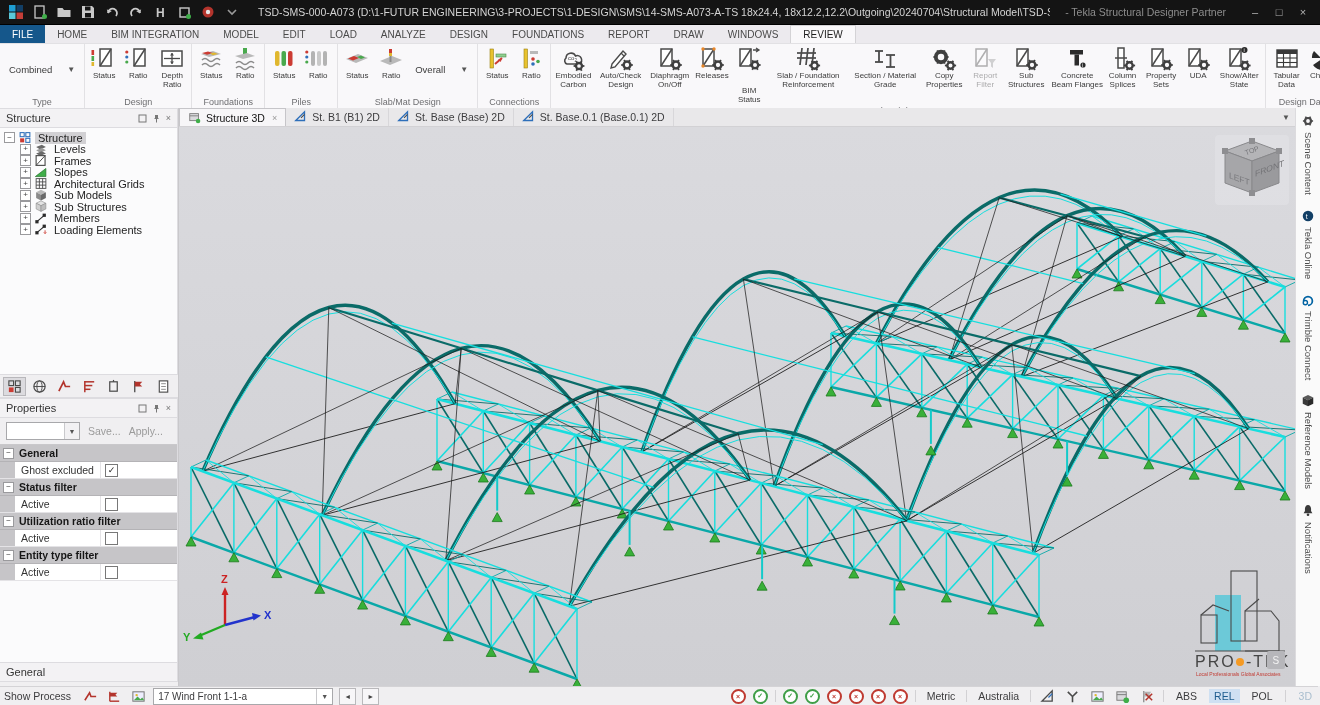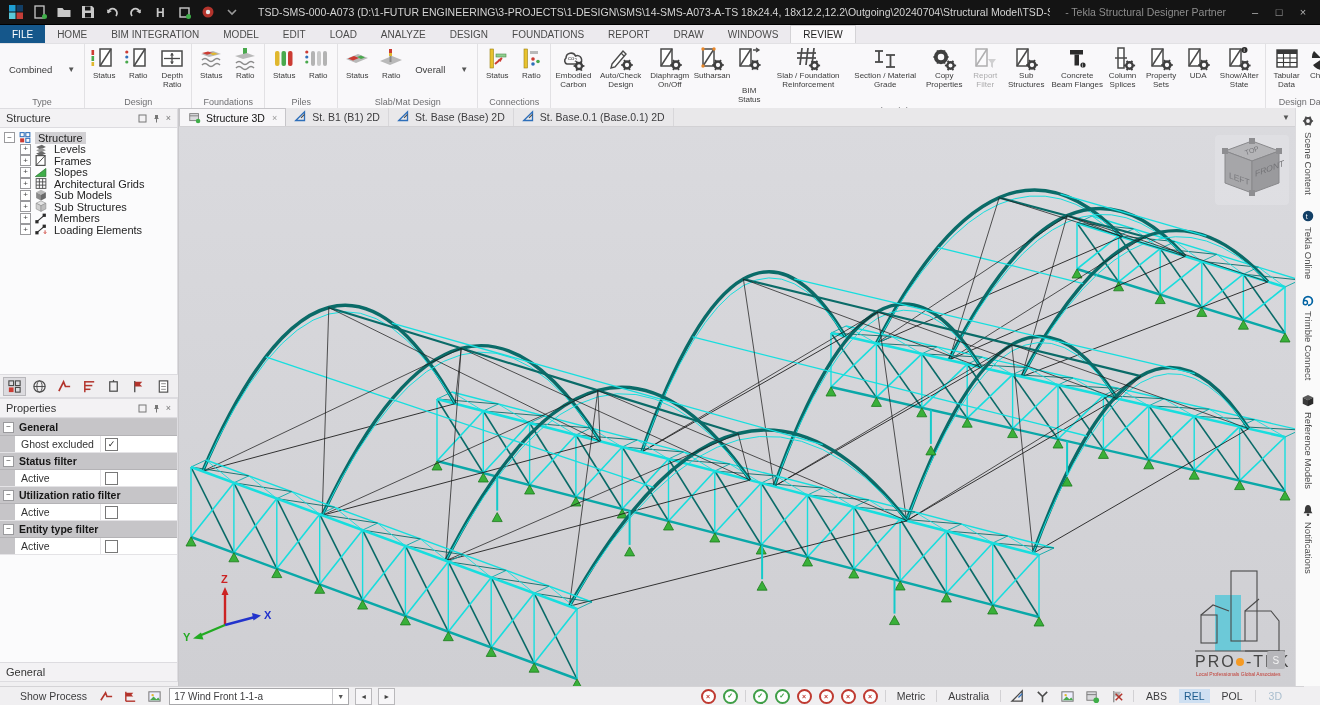--- a/index.html
+++ b/index.html
@@ -66,21 +66,21 @@
   .vtab.active{background:#f7f6f8;border:1px solid #c6c5c9;border-bottom:none;color:#111;}
   .vtab .vclose{color:#999;font-size:9px;margin-left:3px;}
   .vtabs-more{margin-left:auto;width:18px;display:flex;align-items:center;justify-content:center;color:#555;font-size:8px;}
   .canvas{flex:1;position:relative;background:linear-gradient(180deg,#dadade 0%,#d4d4d8 55%,#cfcfd3 100%);overflow:hidden;}
   .canvas svg.scene{position:absolute;left:0;top:0;}
   
   .side{width:24px;flex:none;background:#fafafa;border-left:1px solid #dcdbde;display:flex;flex-direction:column;align-items:center;padding-top:6px;gap:14px;}
   .side-item{display:flex;flex-direction:column;align-items:center;gap:4px;}
   .side-item .slabel{writing-mode:vertical-rl;font-size:9.5px;color:#4a4a4a;white-space:nowrap;}
   
-  .statusbar{position:absolute;left:0;right:16px;bottom:0;height:19px;background:#f0eff1;border-top:1px solid #d4d3d6;display:flex;align-items:center;font-size:10.5px;color:#3c3c3e;padding:0 16px;box-sizing:border-box;}
+  .statusbar{position:absolute;left:0;right:2px;bottom:0;height:19px;background:#f0eff1;border-top:1px solid #d4d3d6;display:flex;align-items:center;font-size:10.5px;color:#3c3c3e;padding:0 0;box-sizing:border-box;}
   .sb-left{display:flex;align-items:center;gap:6px;}
   .sb-label{padding:0 4px;}
   .sbicon{width:18px;height:15px;display:flex;align-items:center;justify-content:center;}
   .sb-combo{width:178px;height:15px;background:#fff;border:1px solid #a8a8ab;display:flex;align-items:center;font-size:10px;}
   .sb-combo .cv{flex:1;padding:0 4px;white-space:nowrap;overflow:hidden;}
   .sb-combo .cd{width:15px;height:100%;border-left:1px solid #c9c9cc;display:flex;align-items:center;justify-content:center;font-size:7px;color:#555;}
   .sb-arrow{width:15px;height:15px;border:1px solid #b9b8bb;background:#f7f6f8;display:flex;align-items:center;justify-content:center;font-size:7px;color:#444;}
   .sb-right{margin-left:auto;display:flex;align-items:center;gap:7px;}
   .ind{width:11px;height:11px;border-radius:50%;background:#fff;display:flex;align-items:center;justify-content:center;font-size:7px;font-weight:bold;}
   .ind.ok{border:2px solid #3f9e47;color:#3f9e47;}
@@ -411,21 +411,21 @@
               <circle cx="4" cy="20" r="1.7" fill="#e8872a"></circle>
               <circle cx="19" cy="19" r="3.4" fill="#f9f8fa" stroke="#3f3f3f" stroke-width="2.5"></circle>
               <line x1="22.4" y1="19.0" x2="24.8" y2="19.0" stroke="#3f3f3f" stroke-width="1.8"></line>
               <line x1="20.7" y1="21.9" x2="21.9" y2="24.0" stroke="#3f3f3f" stroke-width="1.8"></line>
               <line x1="17.3" y1="21.9" x2="16.1" y2="24.0" stroke="#3f3f3f" stroke-width="1.8"></line>
               <line x1="15.6" y1="19.0" x2="13.2" y2="19.0" stroke="#3f3f3f" stroke-width="1.8"></line>
               <line x1="17.3" y1="16.1" x2="16.1" y2="14.0" stroke="#3f3f3f" stroke-width="1.8"></line>
               <line x1="20.7" y1="16.1" x2="21.9" y2="14.0" stroke="#3f3f3f" stroke-width="1.8"></line>
             </svg>
           </span>
-          <span>Sutharsan</span>
+          <span>Releases</span>
         </div>
         <div class="rbtn" style="width: 32px; gap: 15px;">
           <span class="ric">
             <svg width="26" height="26" viewBox="0 0 26 26">
               <rect x="4" y="3" width="11" height="17" fill="#fff" stroke="#4a4a4a" stroke-width="1.5"></rect>
               <line x1="4" y1="20" x2="15" y2="3" stroke="#4a4a4a" stroke-width="1.5"></line>
               <path d="M17 4h6M20 2l3 2-3 2" fill="none" stroke="#4a4a4a" stroke-width="1.3"></path>
               <circle cx="19" cy="19" r="3.2" fill="#f9f8fa" stroke="#3f3f3f" stroke-width="2.4"></circle>
               <line x1="22.2" y1="19.0" x2="24.6" y2="19.0" stroke="#3f3f3f" stroke-width="1.8"></line>
               <line x1="20.6" y1="21.8" x2="21.8" y2="23.8" stroke="#3f3f3f" stroke-width="1.8"></line>
@@ -815,20 +815,28 @@
             <rect x="1" y="1" width="7" height="7" fill="none" stroke="#777"></rect>
           </svg>
         <svg width="9" height="9" viewBox="0 0 9 9">
             <path d="M3 1h3v3l1 1H2l1-1z" fill="#777"></path>
             <line x1="4.5" y1="5" x2="4.5" y2="8.5" stroke="#777"></line>
           </svg>
         <span style="color:#777;">×</span>
       </span>
     </div>
     <div class="props">
+      <div class="combo-row">
+        <div class="combo">
+          <span class="cv"></span>
+          <span class="cd">▼</span>
+        </div>
+        <span class="graylink">Save...</span>
+        <span class="graylink">Apply...</span>
+      </div>
       <div class="pgrid" id="pgrid">
           <div class="psec">
             <span class="exp">−</span>
             <span class="plbl">General</span>
           </div>
           <div class="prow">
             <span class="gutter"></span>
             <span class="pl">Ghost excluded</span>
             <span class="pv">
               <span class="cb">✓</span>

